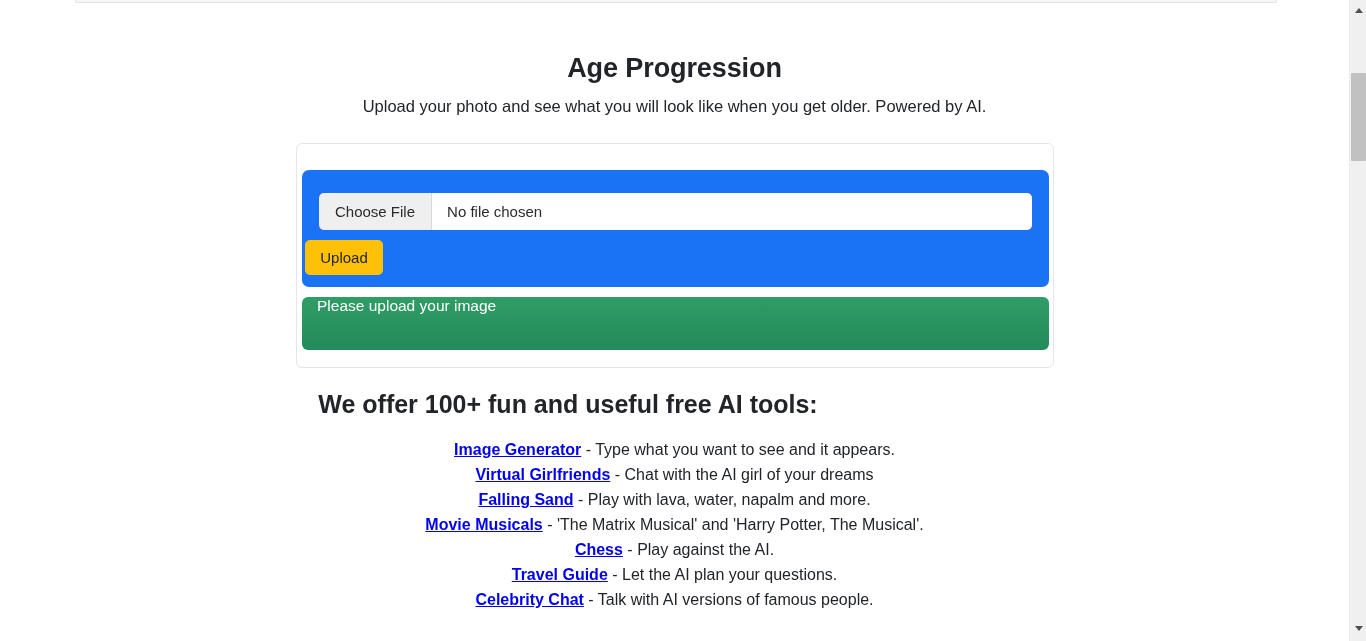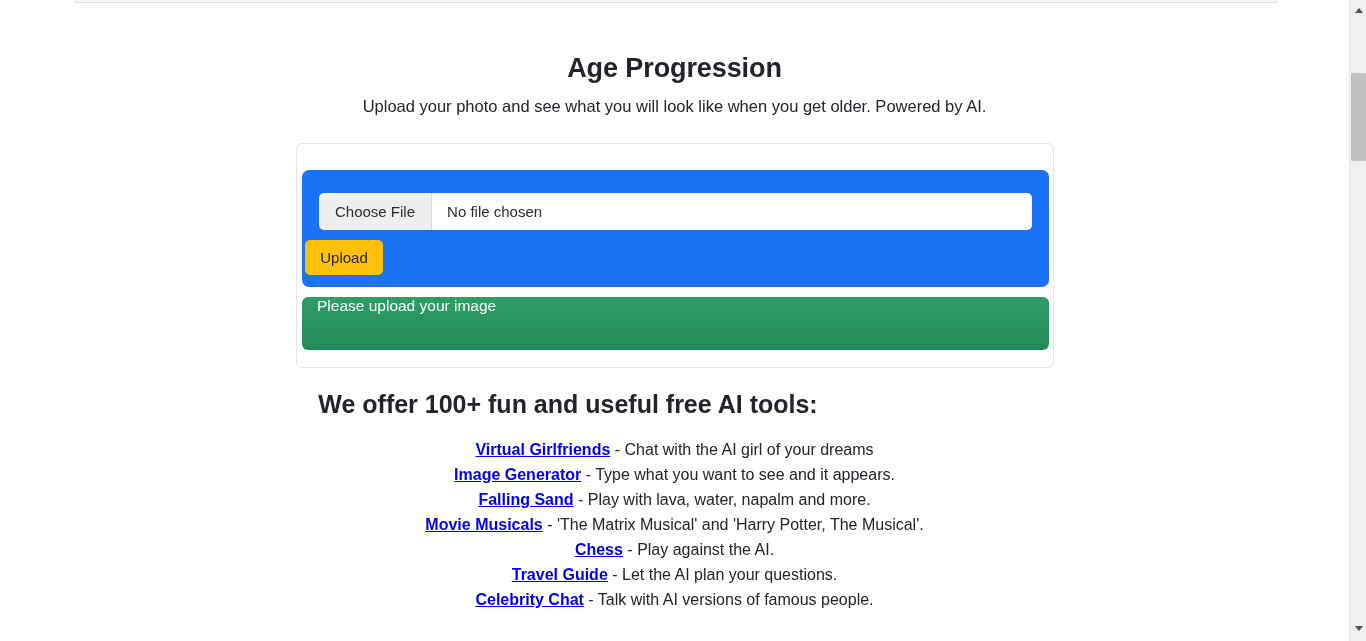--- a/index.html
+++ b/index.html
@@ -260,25 +260,25 @@
       <span>Please upload your image</span>
     </div>
 
   </div>
 
   <h2 class="tools-heading">We offer 100+ fun and useful free AI tools:</h2>
 
   <div class="tools-list">
 
     <div class="tool-line">
+      <a class="tool-link">Image Generator</a><span class="tool-desc"> - Type what you want to see and it appears.</span>
+    </div>
+
+    <div class="tool-line">
       <a class="tool-link">Virtual Girlfriends</a><span class="tool-desc"> - Chat with the AI girl of your dreams</span>
-    </div>
-
-    <div class="tool-line">
-      <a class="tool-link">Image Generator</a><span class="tool-desc"> - Type what you want to see and it appears.</span>
     </div>
 
     <div class="tool-line">
       <a class="tool-link">Falling Sand</a><span class="tool-desc"> - Play with lava, water, napalm and more.</span>
     </div>
 
     <div class="tool-line">
       <a class="tool-link">Movie Musicals</a><span class="tool-desc"> - 'The Matrix Musical' and 'Harry Potter, The Musical'.</span>
     </div>
 

